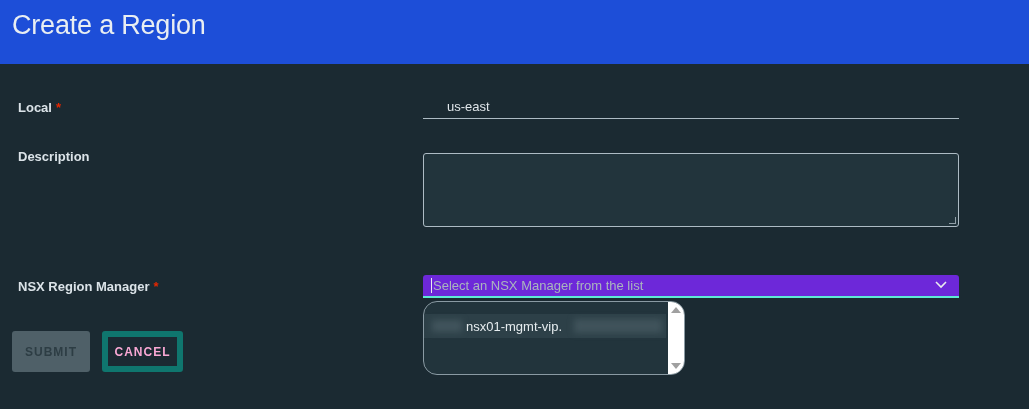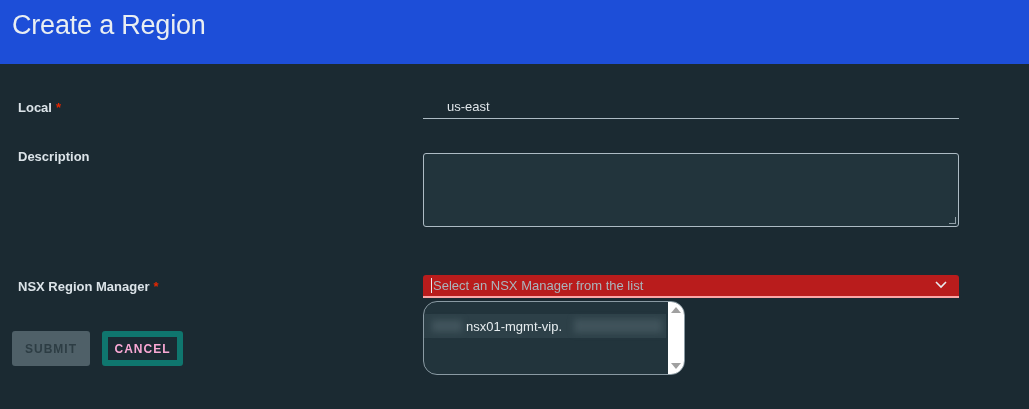--- a/index.html
+++ b/index.html
@@ -32,22 +32,22 @@
     position:absolute; left:423px; top:153px; width:534px; height:72px;
     background:#22343c; border:1px solid #adbbc4; border-radius:3px;
   }
   .desc .grip {
     position:absolute; right:2px; bottom:2px; width:6px; height:6px;
     border-right:1px solid #adbbc4; border-bottom:1px solid #adbbc4;
     transform:skew(0); opacity:.8;
   }
   .select {
     position:absolute; left:423px; top:275px; width:536px; height:21px;
-    background:#b91c1c; border-radius:3px 3px 0 0;
-    border-bottom:2px solid #fca5a5;
+    background:#6d28d9; border-radius:3px 3px 0 0;
+    border-bottom:2px solid #5eead4;
   }
   .select .ph {
     position:absolute; left:8px; top:3px; font-size:13px; color:#aab6bd;
     border-left:1px solid #e9ecef; padding-left:1px; line-height:15px;
   }
   .select .chev {
     position:absolute; right:11px; top:3px; width:14px; height:14px;
   }
   .dropdown {
     position:absolute; left:423px; top:301px; width:260px; height:72px;
@@ -67,21 +67,21 @@
   .scroll {
     position:absolute; right:0; top:0; width:16px; height:72px; background:#ffffff;
   }
   .scroll .up, .scroll .dn {
     position:absolute; left:3px; width:0; height:0;
     border-left:5px solid transparent; border-right:5px solid transparent;
   }
   .scroll .up { top:5px; border-bottom:6px solid #a0a0a0; }
   .scroll .dn { bottom:5px; border-top:6px solid #a0a0a0; }
   .btn {
-    position:absolute; top:331px; height:35px; border-radius:3px;
+    position:absolute; top:331px; height:41px; border-radius:3px;
     font-size:12px; font-weight:bold; letter-spacing:1px;
     display:flex; align-items:center; justify-content:center;
     box-sizing:border-box;
   }
   .submit { left:12px; width:78px; background:#4f6068; color:#2d3d44; }
   .cancel { left:102px; width:81px; border:6px solid #0f766e; color:#f9a8d4; background:transparent; }
 </style>
 </head>
 <body>
 

